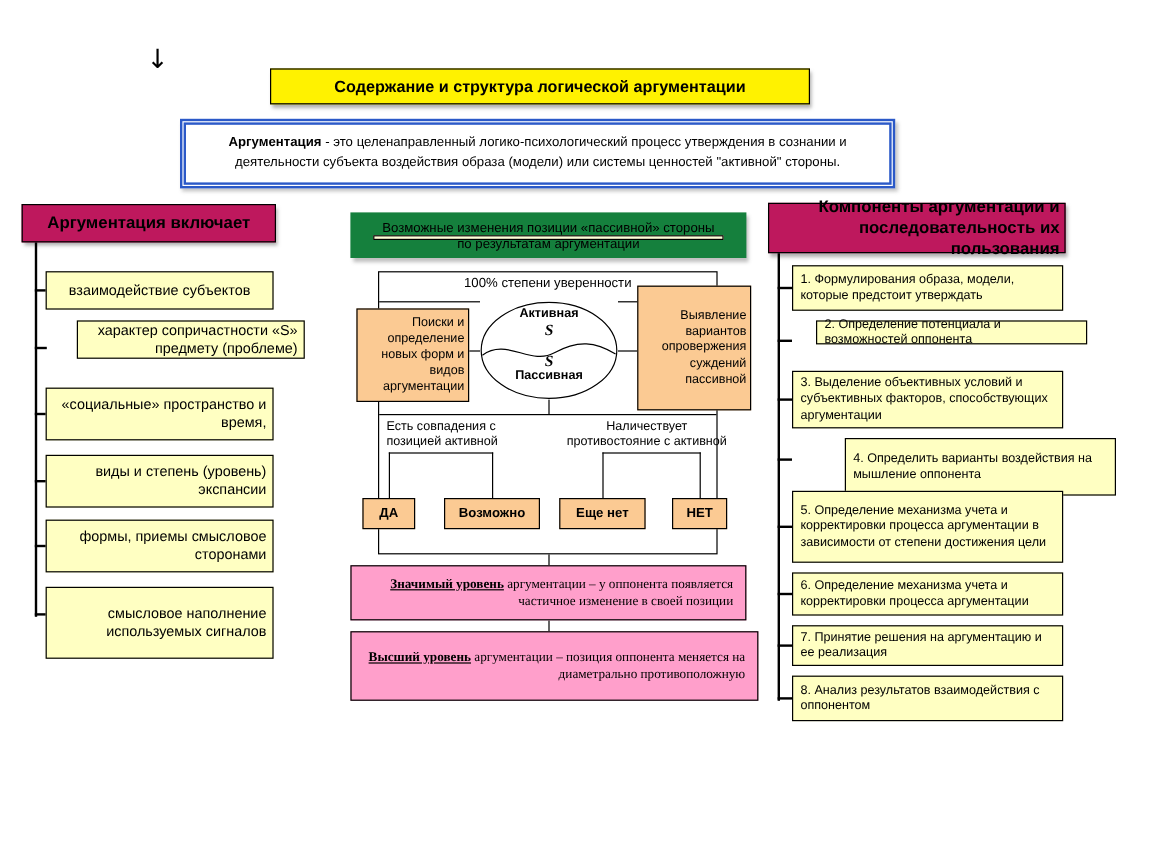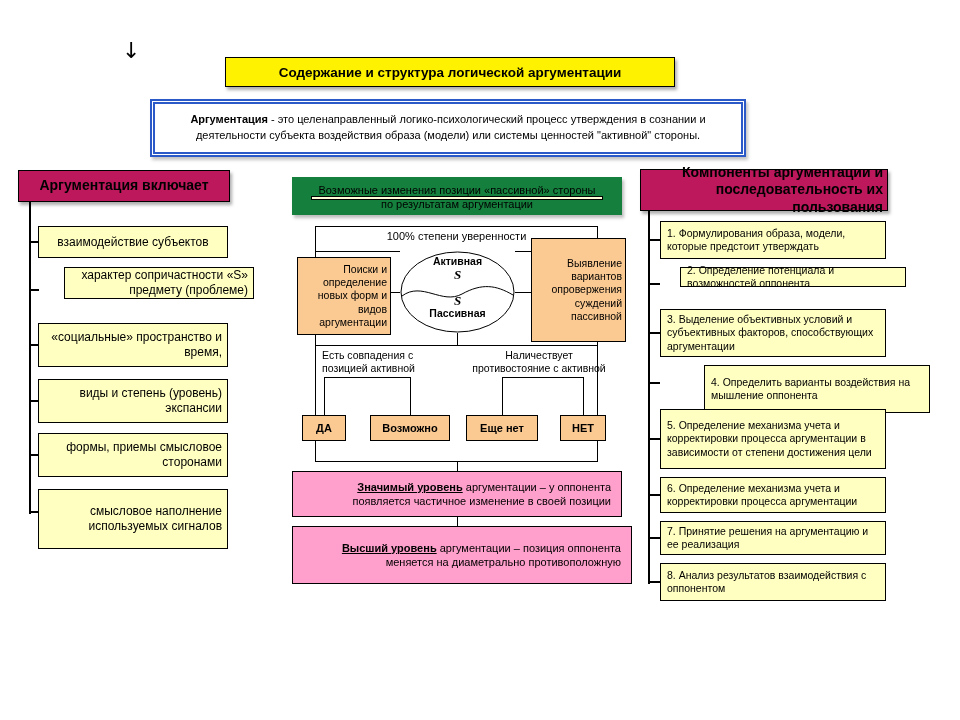--- a/index.html
+++ b/index.html
@@ -26,21 +26,21 @@
           display:flex; align-items:center; justify-content:center; text-align:center;
           font-size:11px; line-height:1.25; padding:1px 6px; }
   .hline { position:absolute; background:#000; height:1px; }
   .vline { position:absolute; background:#000; width:1px; }
   .hline.t2 { height:2px; } .vline.t2 { width:2px; }
   .container-frame { position:absolute; border:1px solid #000; background:transparent; }
   .lead { font-weight:bold; text-decoration:underline; }
   .ell-label { position:absolute; left:400px; width:115px; text-align:center; font-weight:bold; font-size:10.5px; }
   .ell-s { font-family:"Liberation Serif", serif; font-style:italic; font-weight:bold; font-size:13px; }
   .arrow { font-size:22px; font-family:"DejaVu Sans", sans-serif; }
-  .pink-text { width:100%; }
+  .pink-text { width:100%;font-family:Liberation Serif, serif; }
 </style>
 </head>
 <body>
 
 <div class="canvas">
 
   <div class="abs arrow" style="left:122px; top:38px;">↓</div>
 
   <div class="box title-box" style="left:225px; top:57px; width:450px; height:30px;">Содержание и структура логической аргументации</div>
 

